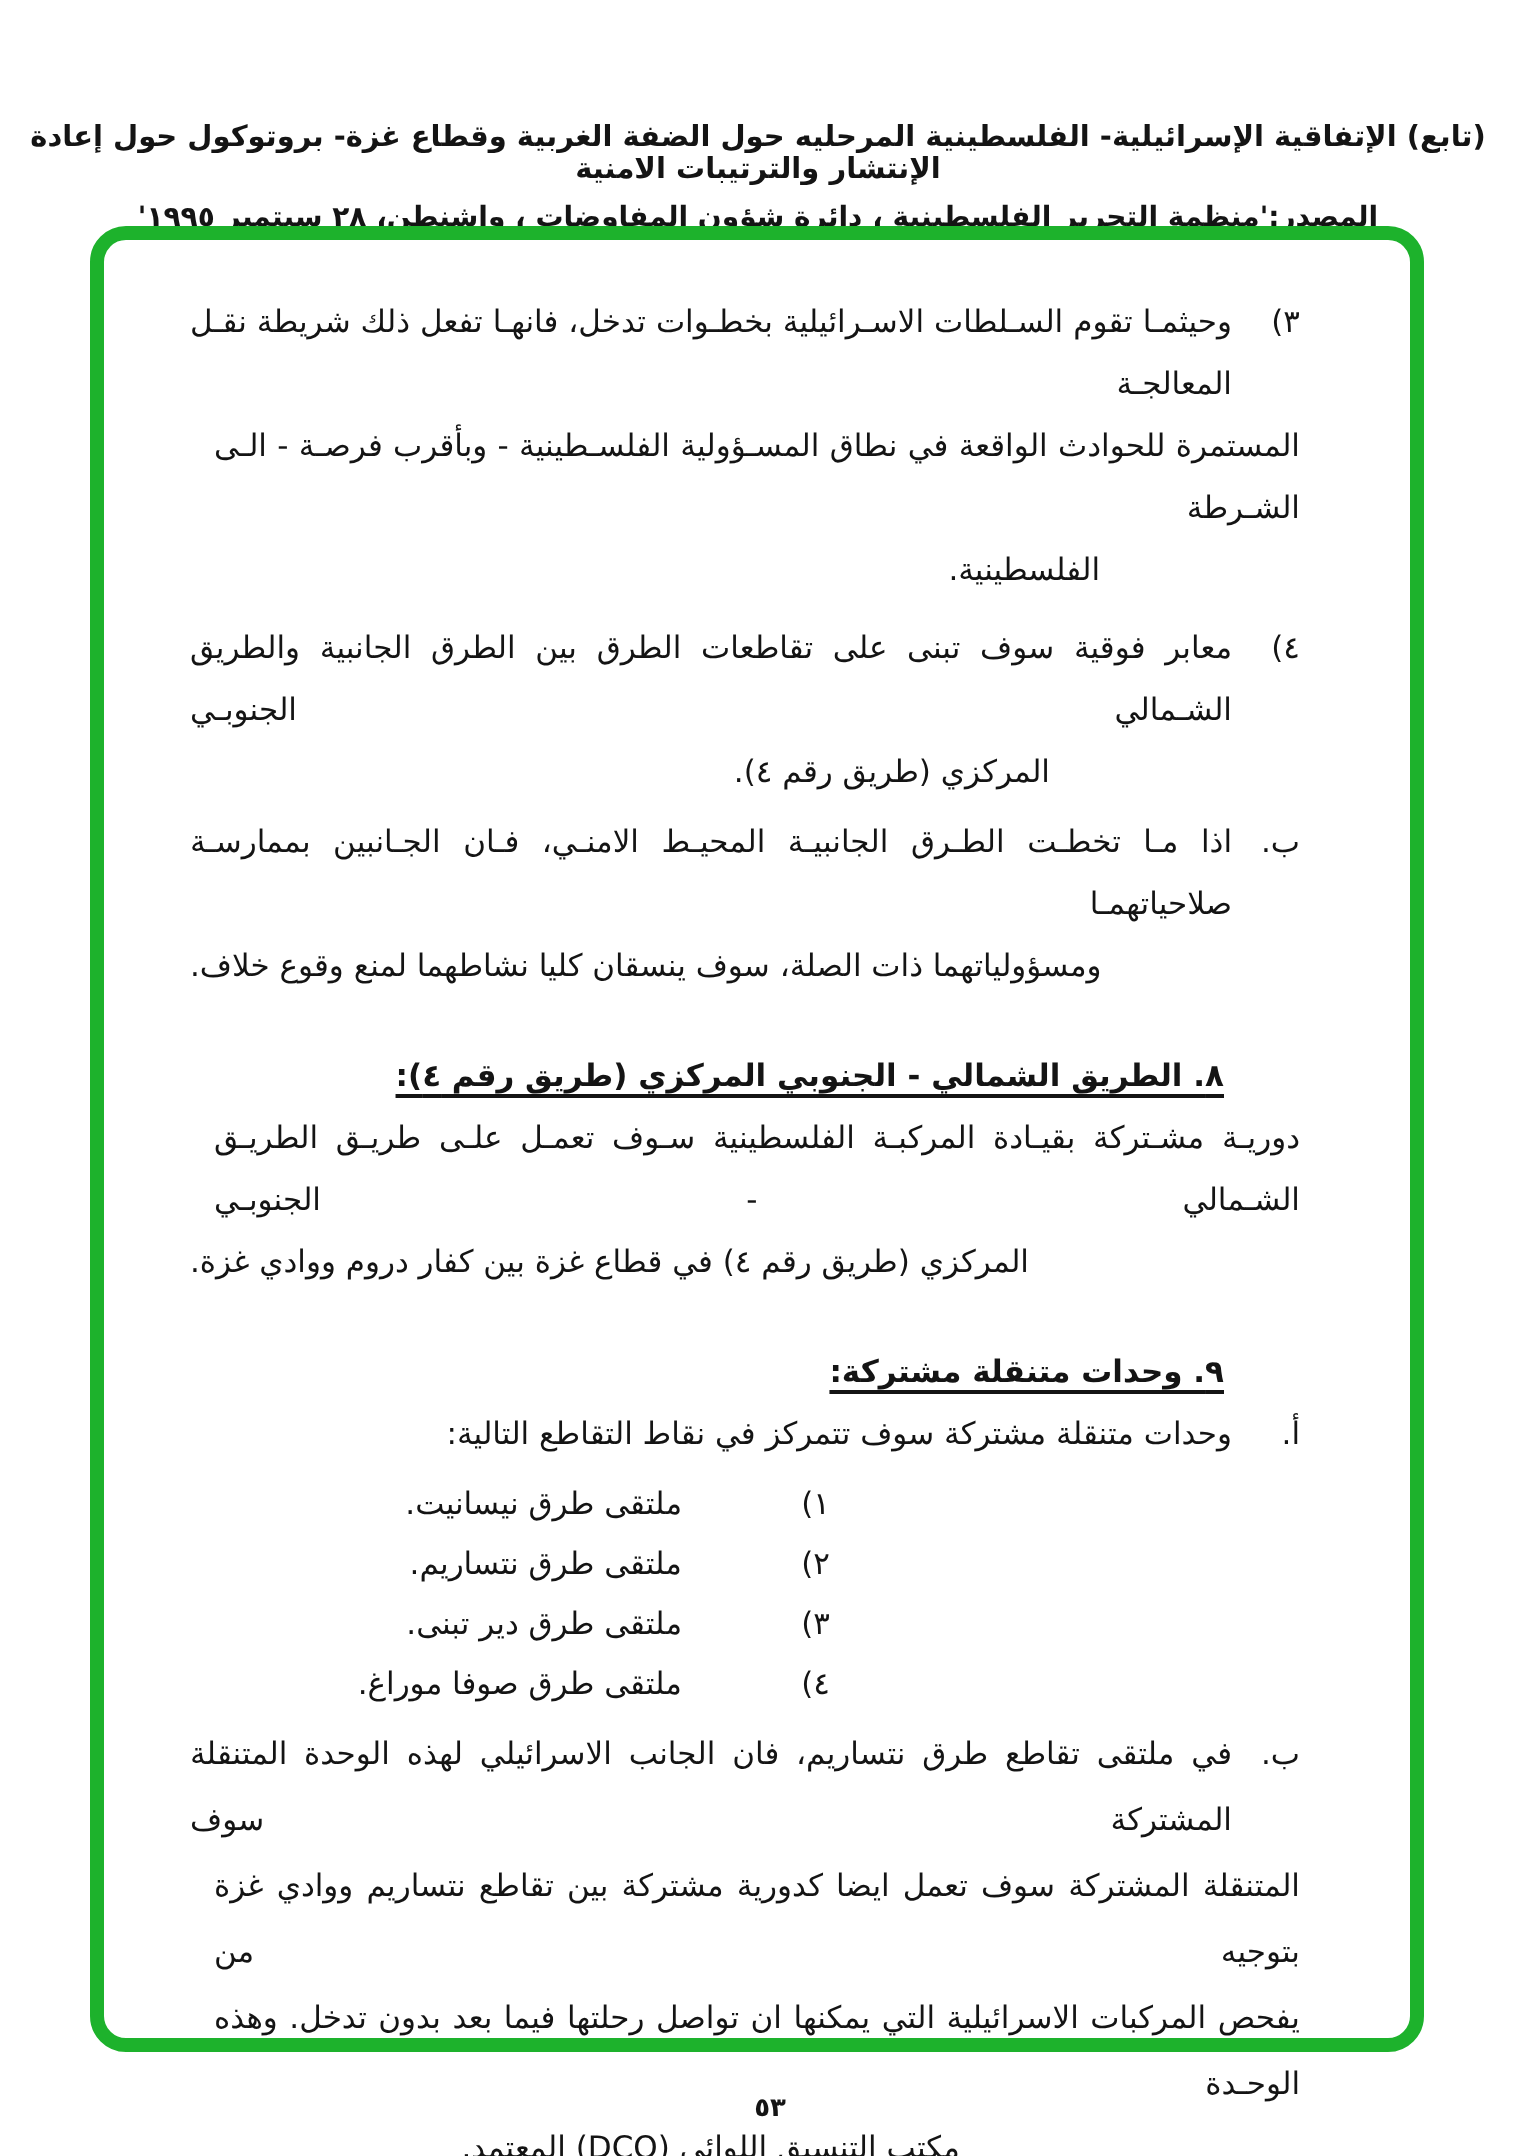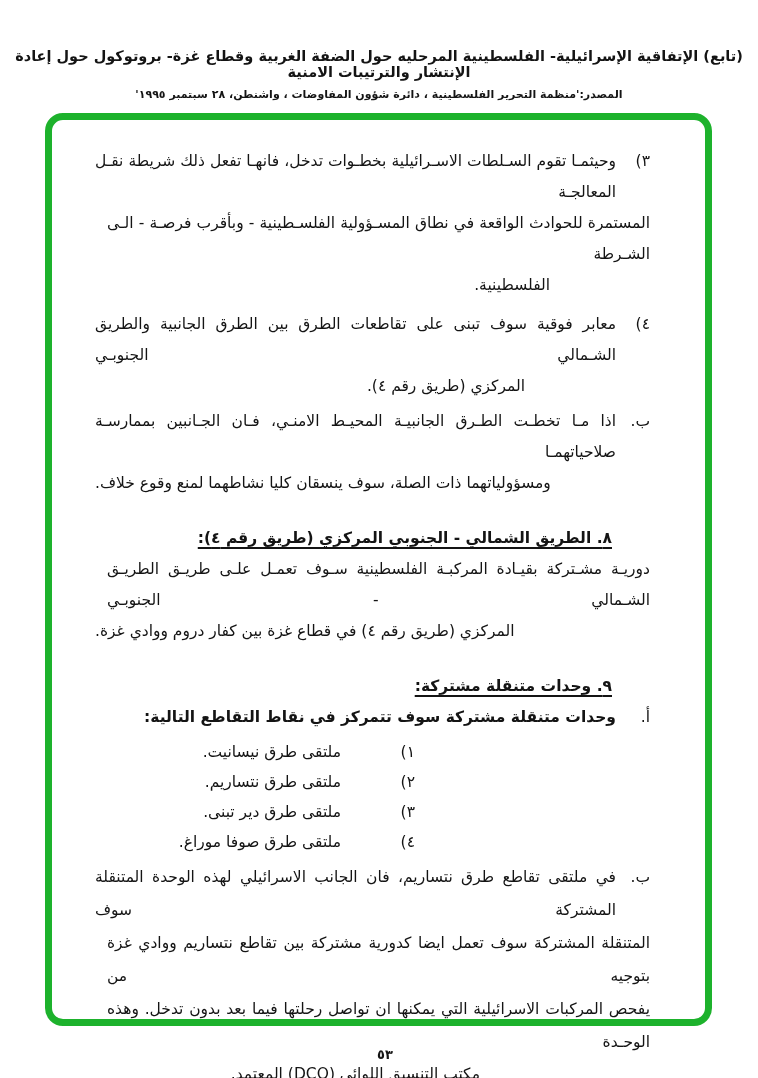--- a/index.html
+++ b/index.html
@@ -1,42 +1,42 @@
 <!DOCTYPE html>
 <html lang="ar"><head>
 <meta charset="utf-8">
 <style>
   html,body{margin:0;padding:0;background:#ffffff;}
   .page{
     position:relative;width:758px;height:1078px;background:#ffffff;
     font-family:"DejaVu Sans",sans-serif;color:#141414;overflow:hidden;
   }
   
-  .doc-header{position:absolute;top:48px;left:8px;right:8px;text-align:center;direction:rtl;}
+  .doc-header{position:absolute;top:61px;left:8px;right:8px;text-align:center;direction:rtl;}
   .doc-title{font-size:14.5px;font-weight:bold;letter-spacing:0;}
-  .doc-source{font-size:11px;font-weight:bold;margin-top:8px;}
+  .doc-source{font-size:14px;font-weight:bold;margin-top:8px;}
   
   .green-box{
     position:absolute;left:45px;top:113px;width:667px;height:913px;
     border:7px solid #1db22c;border-radius:18px;box-sizing:border-box;background:#ffffff;
   }
   .content{
     direction:rtl;padding:26px 55px 0 43px;
     font-size:15.5px;line-height:31px;text-align:right;
   }
   
   .row{display:flex;}
   .marker{flex:0 0 34px;white-space:nowrap;}
   .itext{flex:1;text-align:justify;text-align-last:justify;}
   .line{text-align:justify;text-align-last:justify;margin-left:12px;}
   .flush-left{text-align:left;text-align-last:left;}
   .inset-r-100{text-align:right;text-align-last:right;padding-right:100px;}
   .inset-r-125{text-align:right;text-align-last:right;padding-right:125px;}
   .inset-r-170{text-align:right;text-align-last:right;padding-right:170px;}
-  .plain{text-align:center;text-align-last:right;font-weight:bold;}
+  .plain{text-align:center;text-align-last:right;}
   .mt8{margin-top:8px;} .mt4{margin-top:4px;}
   .heading{margin-top:24px;text-align:right;font-weight:bold;padding-right:38px;}
   .heading.tight{}
   .heading span{text-decoration:underline;text-underline-offset:4px;text-decoration-thickness:1.5px;}
   
   .sublist{margin-top:4px;}
   .sub{display:flex;padding-right:235px;line-height:30px;}
   .sub .marker{flex:0 0 30px;}
   .sub .stext{margin-right:44px;white-space:nowrap;text-align:right;}
   .itemB9 .line,.itemB9 .row{line-height:33px;}

